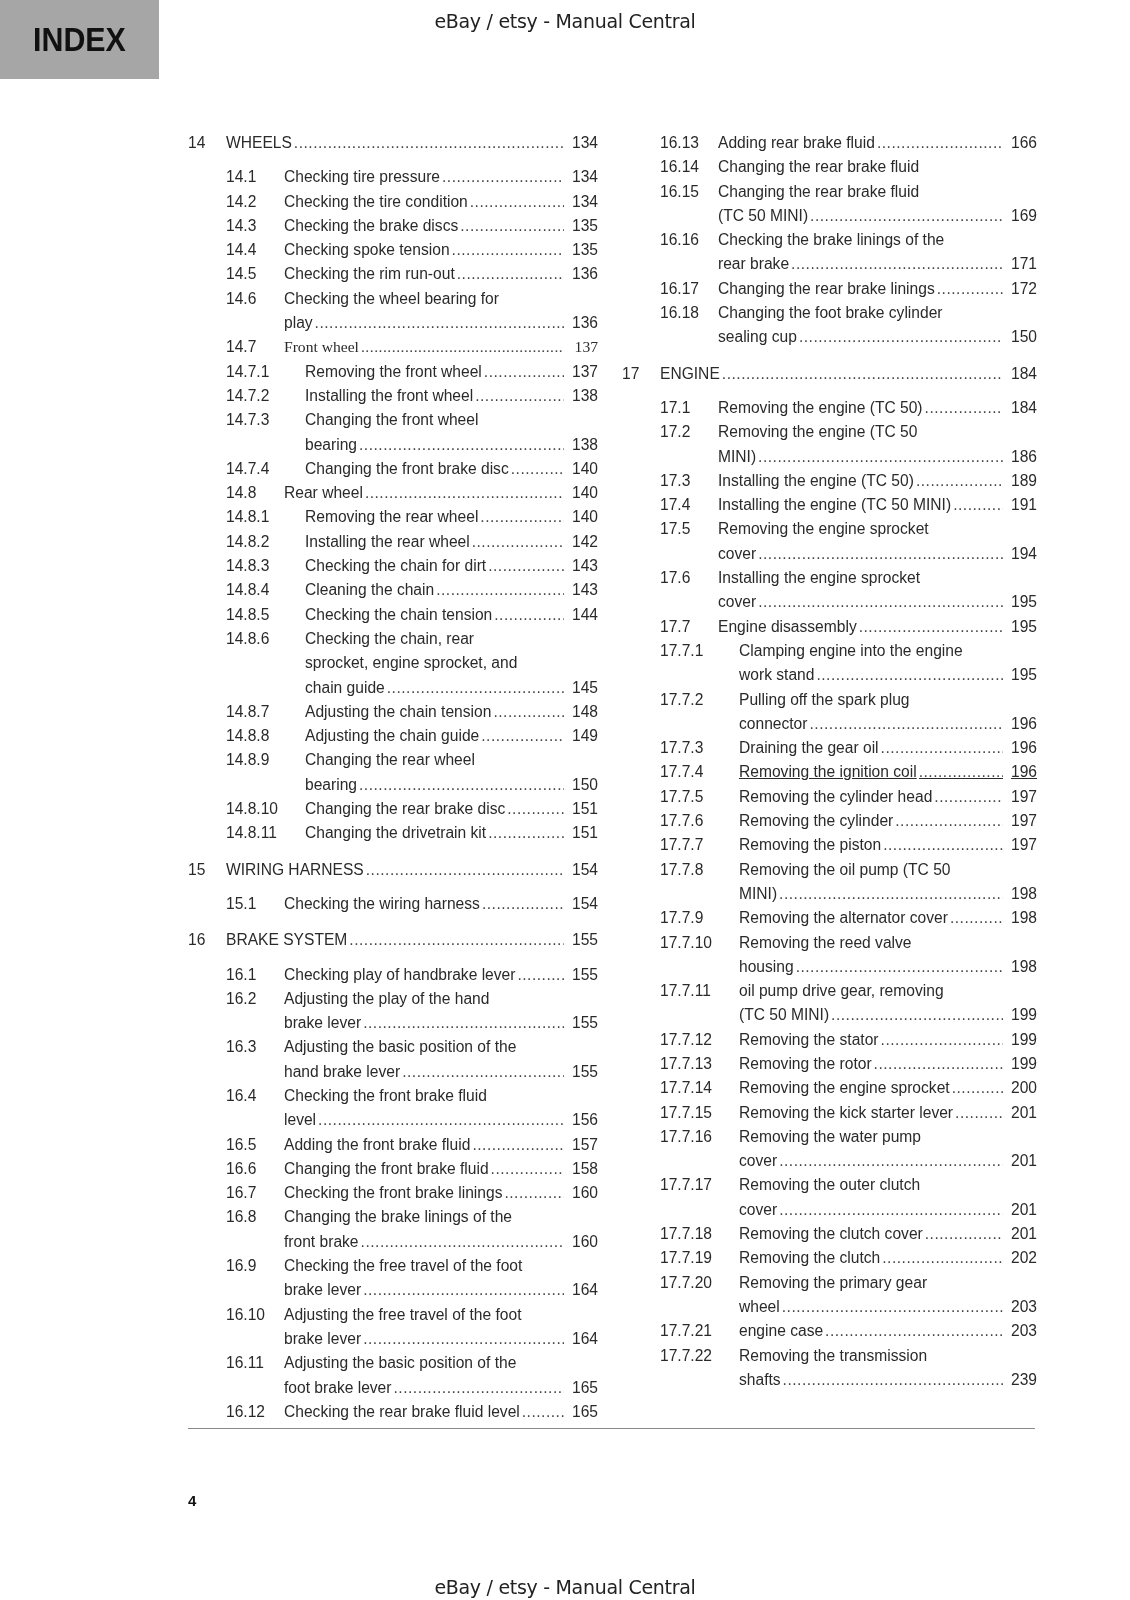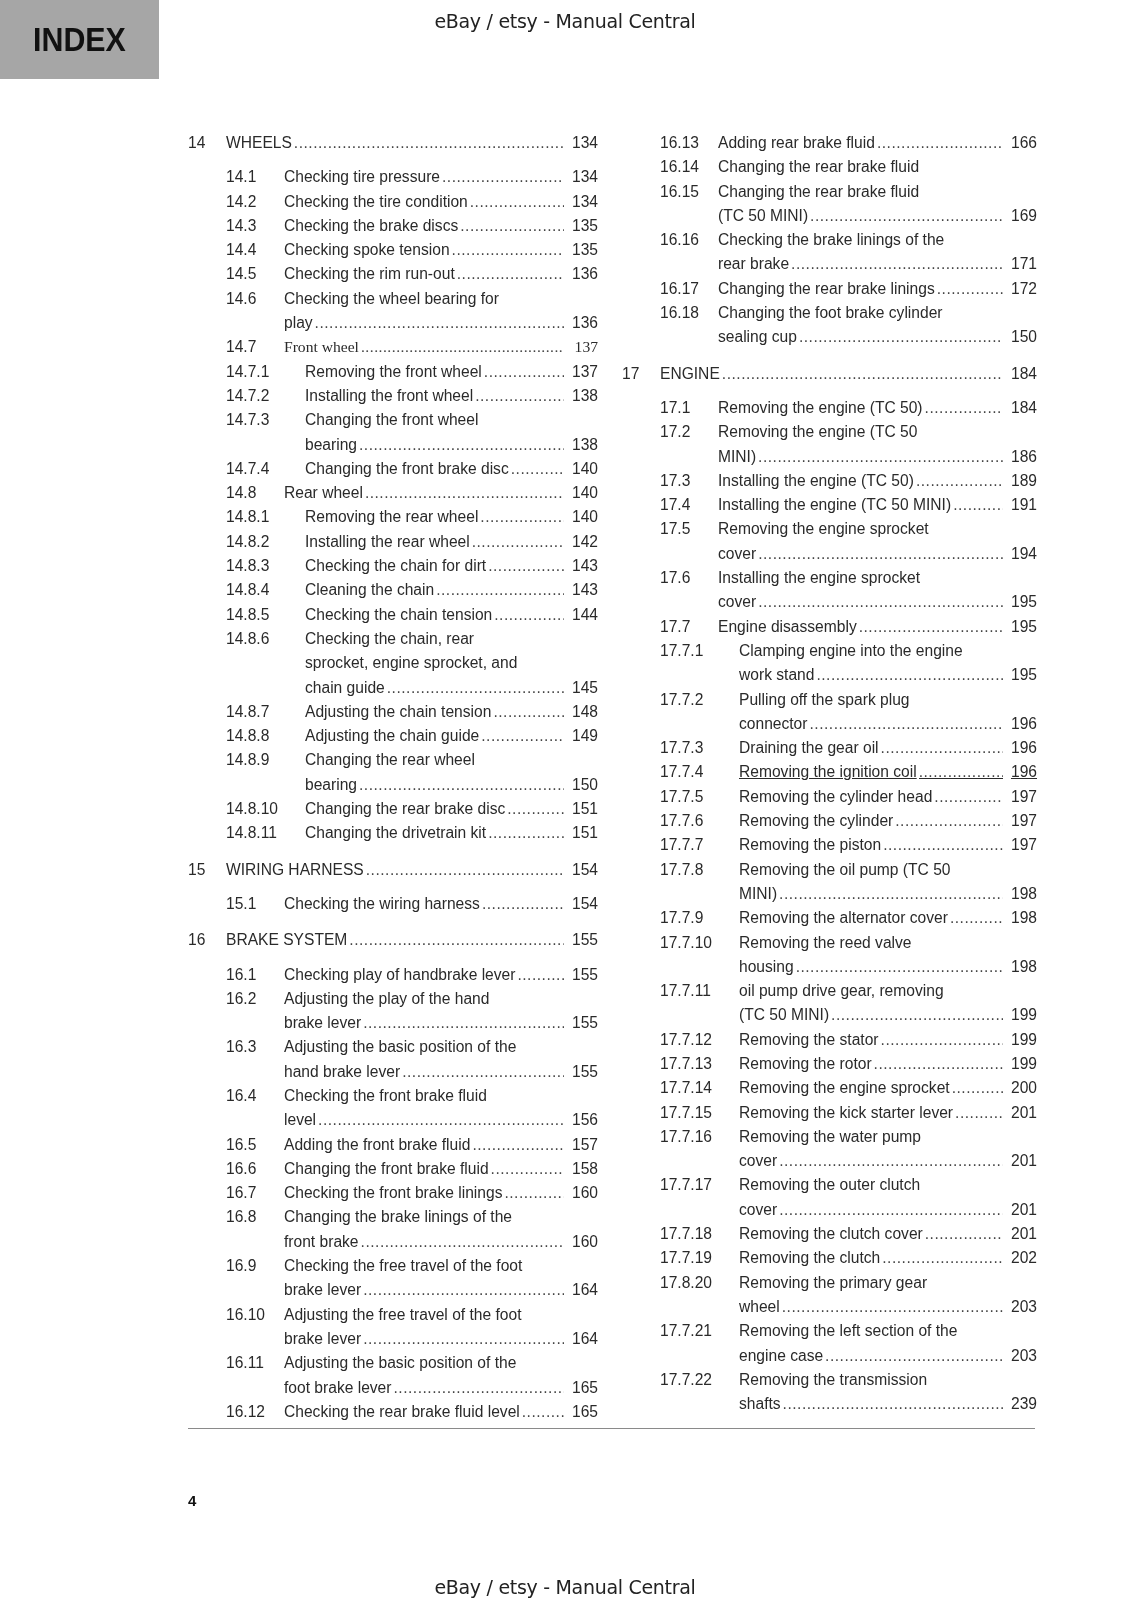--- a/index.html
+++ b/index.html
@@ -949,37 +949,36 @@
         <div style="flex: 1 1 0%; min-width: 0px;">
           <div class="last-line">
             <span style="white-space: nowrap;">Removing the clutch</span>
             <span class="dots"></span>
             <span class="page">202</span>
           </div>
         </div>
       </div>
     </div>
     <div class="entry lvl2">
-      <span class="num">17.8.20</span>
+      <span class="num">17.7.20</span>
       <div class="body">
         <div style="flex: 1 1 0%; min-width: 0px;">
           <div>Removing the primary gear</div>
           <div class="last-line">
             <span style="white-space: nowrap;">wheel</span>
             <span class="dots"></span>
             <span class="page">203</span>
           </div>
         </div>
       </div>
     </div>
     <div class="entry lvl2">
       <span class="num">17.7.21</span>
       <div class="body">
         <div style="flex: 1 1 0%; min-width: 0px;">
-          <div>Removing the left section of the</div>
           <div class="last-line">
             <span style="white-space: nowrap;">engine case</span>
             <span class="dots"></span>
             <span class="page">203</span>
           </div>
         </div>
       </div>
     </div>
     <div class="entry lvl2">
       <span class="num">17.7.22</span>

